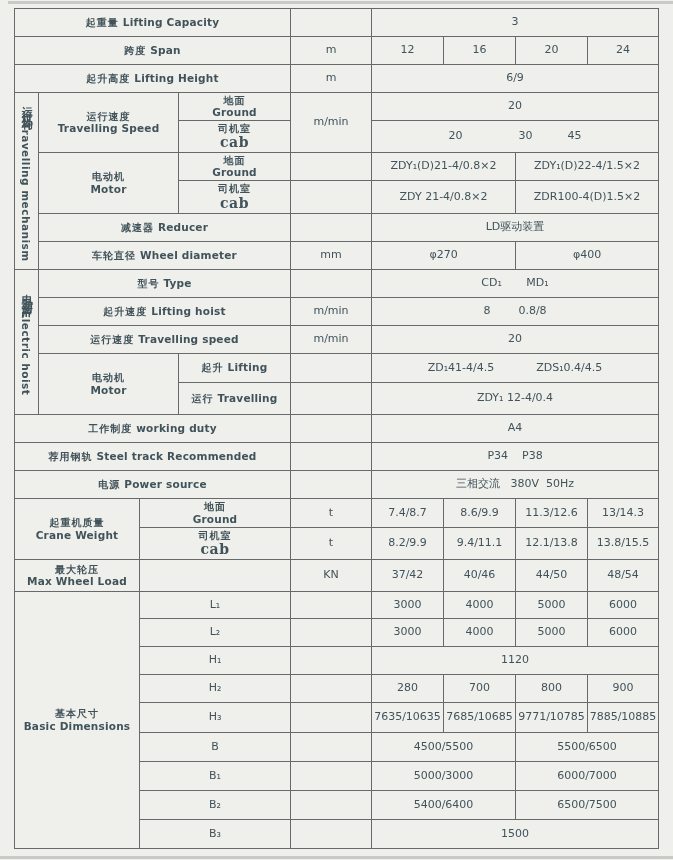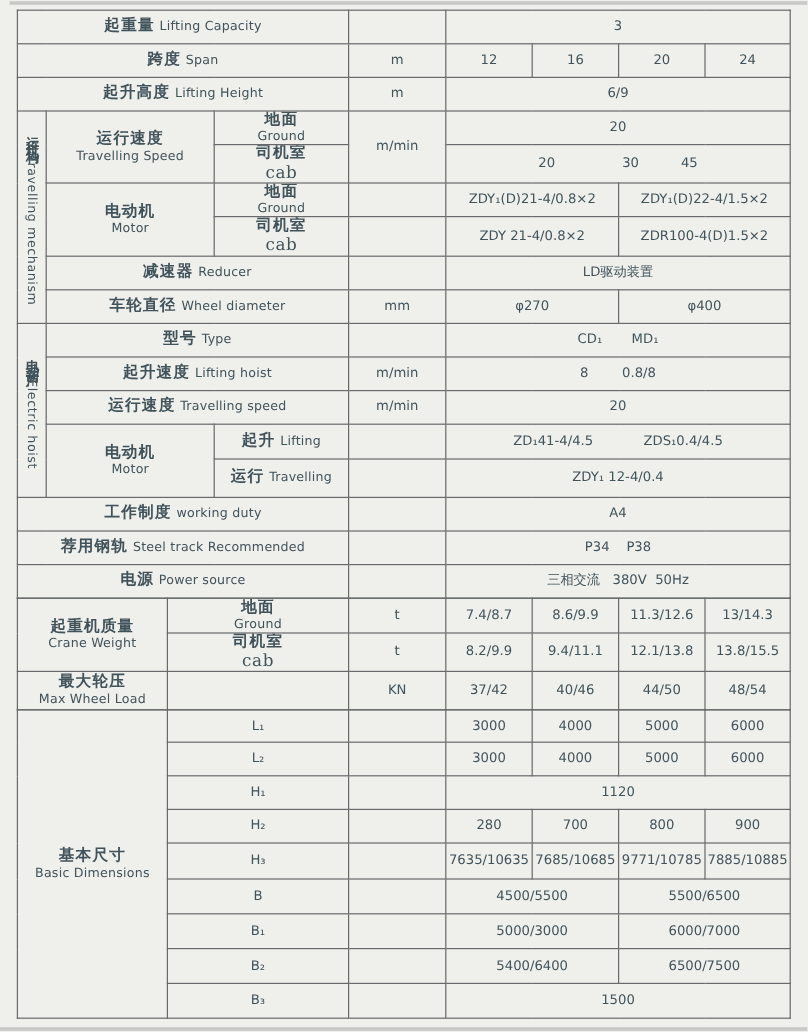--- a/index.html
+++ b/index.html
@@ -15,22 +15,22 @@
   .sheet{position:absolute;left:14px;top:8px;width:644px;}
   table{border-collapse:collapse;table-layout:fixed;width:644px;}
   table+table{margin-top:-1px;}
   td{
     border:1px solid #67696a;
     text-align:center;vertical-align:middle;
     padding:0;font-size:11px;line-height:1.15;
     overflow:hidden;color:#41535a;
   }
   .h27{height:27px}.h28{height:28px}.h29{height:29px}.h30{height:30px}.h32{height:32px}.h33{height:33px}
-  .zh{font-weight:600;letter-spacing:1px;font-size:13px;}
-  .en{font-size:10.5px;font-weight:400;letter-spacing:.2px;}
+  .zh{font-weight:600;letter-spacing:1px;font-size:10px;}
+  .en{font-size:10.5px;font-weight:700;letter-spacing:.2px;}
   span.en{margin-left:4px;}
   .two .zh,.two .en{display:block;margin-left:0;}
   .cabword{font-family:"DejaVu Serif", serif;font-size:14px;letter-spacing:.5px;}
   .val{white-space:pre;font-size:11px;}
   .unit{font-size:11px;}
   .vcol{width:24px;}
   .vcell{
     display:inline-block;
     writing-mode:vertical-rl;text-orientation:mixed;
     line-height:1;white-space:nowrap;

